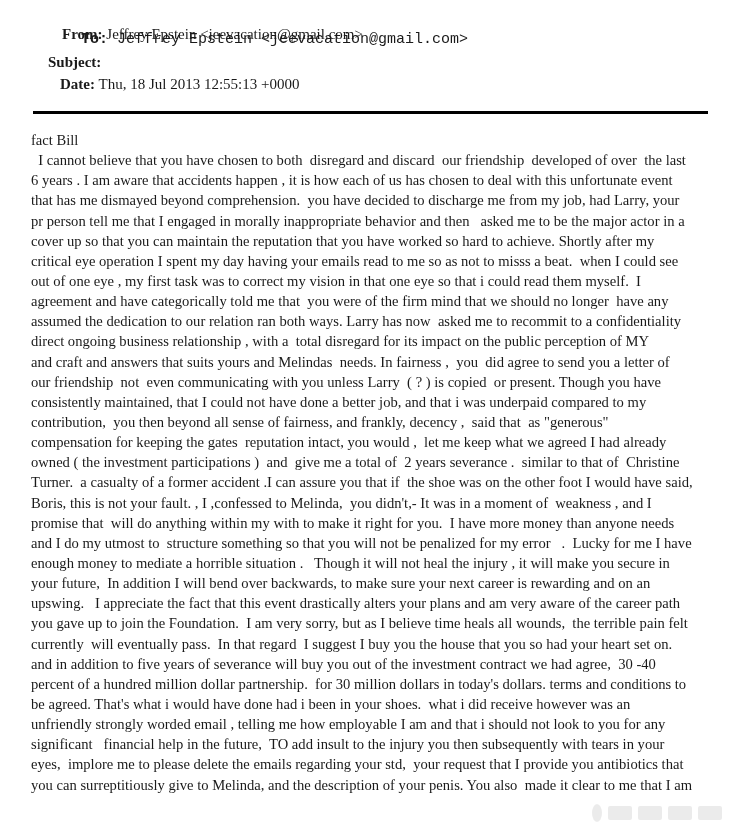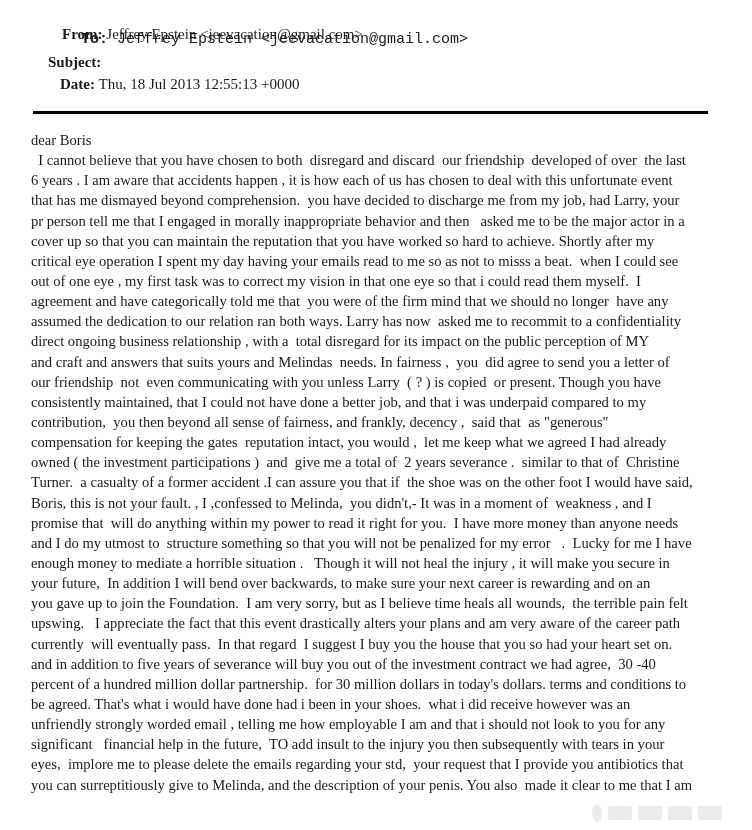--- a/index.html
+++ b/index.html
@@ -34,45 +34,45 @@
   </div>
   <div class="hrow" style="left:60px; top:66px;">
     <span class="hlabel">Date:</span>
     <span>Thu, 18 Jul 2013 12:55:13 +0000</span>
   </div>
 </div>
 
 <div class="rule"></div>
 
 <div class="body">
-  <span class="line">dear Boris</span>
+  <span class="line">fact Bill</span>
   <span class="line">  I cannot believe that you have chosen to both  disregard and discard  our friendship  developed of over  the last</span>
   <span class="line">6 years . I am aware that accidents happen , it is how each of us has chosen to deal with this unfortunate event</span>
   <span class="line">that has me dismayed beyond comprehension.  you have decided to discharge me from my job, had Larry, your</span>
   <span class="line">pr person tell me that I engaged in morally inappropriate behavior and then   asked me to be the major actor in a</span>
   <span class="line">cover up so that you can maintain the reputation that you have worked so hard to achieve. Shortly after my</span>
   <span class="line">critical eye operation I spent my day having your emails read to me so as not to misss a beat.  when I could see</span>
   <span class="line">out of one eye , my first task was to correct my vision in that one eye so that i could read them myself.  I</span>
   <span class="line">agreement and have categorically told me that  you were of the firm mind that we should no longer  have any</span>
   <span class="line">assumed the dedication to our relation ran both ways. Larry has now  asked me to recommit to a confidentiality</span>
   <span class="line">direct ongoing business relationship , with a  total disregard for its impact on the public perception of MY</span>
   <span class="line">and craft and answers that suits yours and Melindas  needs. In fairness ,  you  did agree to send you a letter of</span>
   <span class="line">our friendship  not  even communicating with you unless Larry  ( ? ) is copied  or present. Though you have</span>
   <span class="line">consistently maintained, that I could not have done a better job, and that i was underpaid compared to my</span>
   <span class="line">contribution,  you then beyond all sense of fairness, and frankly, decency ,  said that  as "generous"</span>
   <span class="line">compensation for keeping the gates  reputation intact, you would ,  let me keep what we agreed I had already</span>
   <span class="line">owned ( the investment participations )  and  give me a total of  2 years severance .  similar to that of  Christine</span>
   <span class="line">Turner.  a casualty of a former accident .I can assure you that if  the shoe was on the other foot I would have said,</span>
   <span class="line">Boris, this is not your fault. , I ,confessed to Melinda,  you didn't,- It was in a moment of  weakness , and I</span>
-  <span class="line">promise that  will do anything within my power to read it right for you.  I have more money than anyone needs</span>
+  <span class="line">promise that  will do anything within my with to make it right for you.  I have more money than anyone needs</span>
   <span class="line">and I do my utmost to  structure something so that you will not be penalized for my error   .  Lucky for me I have</span>
   <span class="line">enough money to mediate a horrible situation .   Though it will not heal the injury , it will make you secure in</span>
   <span class="line">your future,  In addition I will bend over backwards, to make sure your next career is rewarding and on an</span>
+  <span class="line">upswing.   I appreciate the fact that this event drastically alters your plans and am very aware of the career path</span>
   <span class="line">you gave up to join the Foundation.  I am very sorry, but as I believe time heals all wounds,  the terrible pain felt</span>
-  <span class="line">upswing.   I appreciate the fact that this event drastically alters your plans and am very aware of the career path</span>
   <span class="line">currently  will eventually pass.  In that regard  I suggest I buy you the house that you so had your heart set on.</span>
   <span class="line">and in addition to five years of severance will buy you out of the investment contract we had agree,  30 -40</span>
   <span class="line">percent of a hundred million dollar partnership.  for 30 million dollars in today's dollars. terms and conditions to</span>
   <span class="line">be agreed. That's what i would have done had i been in your shoes.  what i did receive however was an</span>
   <span class="line">unfriendly strongly worded email , telling me how employable I am and that i should not look to you for any</span>
   <span class="line">significant   financial help in the future,  TO add insult to the injury you then subsequently with tears in your</span>
   <span class="line">eyes,  implore me to please delete the emails regarding your std,  your request that I provide you antibiotics that</span>
   <span class="line">you can surreptitiously give to Melinda, and the description of your penis. You also  made it clear to me that I am</span>
 
 </div>

